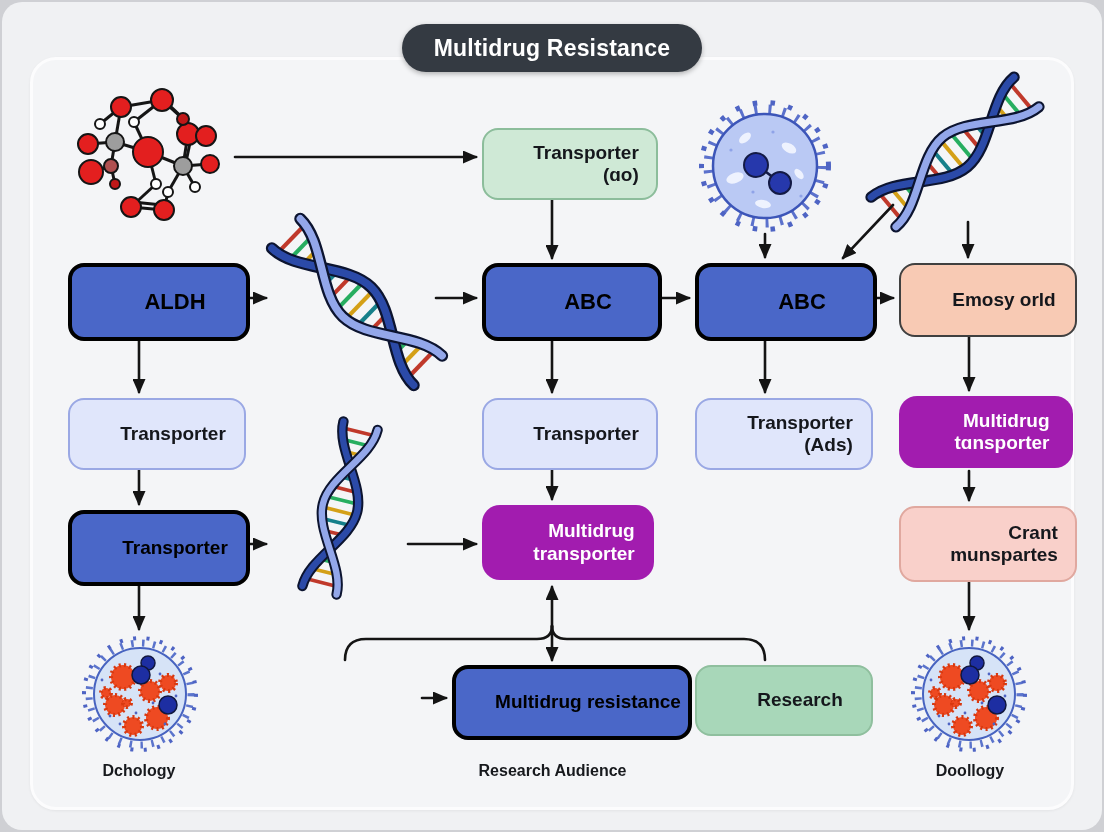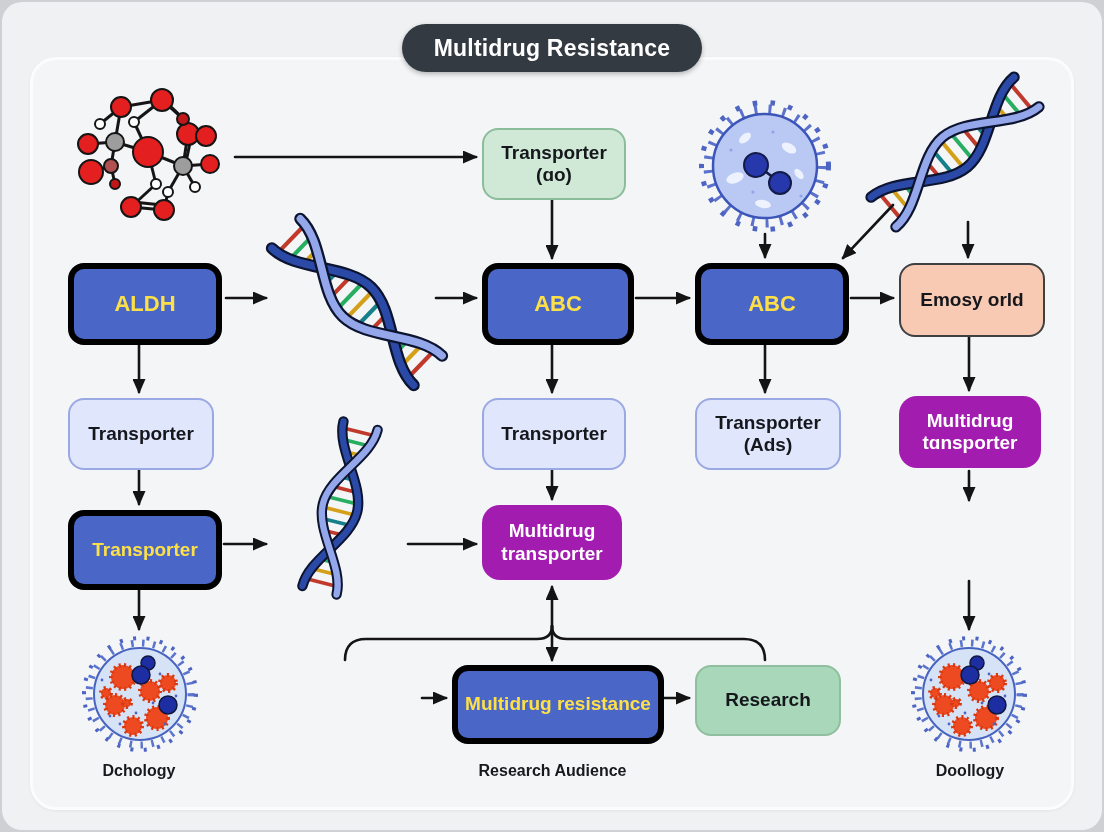--- a/index.html
+++ b/index.html
@@ -3,24 +3,24 @@
 <meta charset="utf-8">
 <style>
   html,body{margin:0;padding:0;background:#cfd0d4;font-family:"Liberation Sans",sans-serif;}
   .canvas{position:relative;width:1104px;height:832px;background:#cfd0d4;overflow:hidden;border-radius:6px;}
   .card{position:absolute;left:2px;top:2px;width:1100px;height:828px;border-radius:20px;background:#f0f1f3;}
   .panel{position:absolute;left:30px;top:57px;width:1038px;height:747px;border-radius:26px;
          border:3px solid #fcfcfd;background:#f4f5f7;box-shadow:0 1px 3px rgba(0,0,0,0.06);}
   .title-pill{position:absolute;left:402px;top:24px;width:300px;height:48px;background:#343a42;color:#ffffff;
          border-radius:24px;display:flex;align-items:center;justify-content:center;font-size:23px;font-weight:bold;
          box-shadow:0 2px 5px rgba(0,0,0,0.28);letter-spacing:0.2px;}
-  .node{position:absolute;display:flex;align-items:center;justify-content:center;text-align:center;
-        border-radius:16px;font-weight:bold;font-size:19px;line-height:1.18;white-space:pre-line;color:#15171c;}
+  .node{position:absolute;display:flex;align-items:center;justify-content:center;text-align:right;
+        border-radius:16px;font-weight:bold;font-size:19px;line-height:1.18;white-space:pre-line;color:#15171c;padding-left:32px;}
   .big{font-size:22px;}
-  .blue{background:#4a67c8;border:6px solid #000000;color:#fde047;}
+  .blue{background:#4a67c8;border:4px solid #000000;color:#000000;}
   .lightblue{background:#e0e6fb;border:2px solid #9aa8e4;}
   .greenlight{background:#cfe9d6;border:2px solid #8cbd9b;}
   .green{background:#a8d7b9;border:2px solid #8fbf9e;}
   .salmon{background:#f8cab4;border:2px solid #404040;}
   .pink{background:#f9d0ca;border:2px solid #e0a89f;}
   .dark{background:#a21caf;color:#ffffff;border:none;border-radius:18px;}
   .caption{position:absolute;font-size:16px;font-weight:bold;color:#17191d;text-align:center;}
   svg.overlay{position:absolute;left:0;top:0;width:1104px;height:832px;}
 </style>
 </head>
@@ -234,20 +234,24 @@
 tɑnsporter</span>
   </div>
 
   <div class="node blue" style="left:68px;top:510px;width:142px;height:68px;">
     <span>Transporter</span>
   </div>
   <div class="node dark" style="left:482px;top:505px;width:140px;height:75px;">
     <span>Multidrug
 transporter</span>
   </div>
+  <div class="node pink" style="left:899px;top:506px;width:142px;height:72px;">
+    <span>Crant
+munspartes</span>
+  </div>
 
   <div class="node blue" style="left:452px;top:665px;width:200px;height:67px;">
     <span>Multidrug resistance</span>
   </div>
   <div class="node green" style="left:695px;top:665px;width:142px;height:67px;">
     <span>Research</span>
   </div>
 
   <div class="caption" style="left:68px;top:762px;width:142px;">
     <span>Dchology</span>

